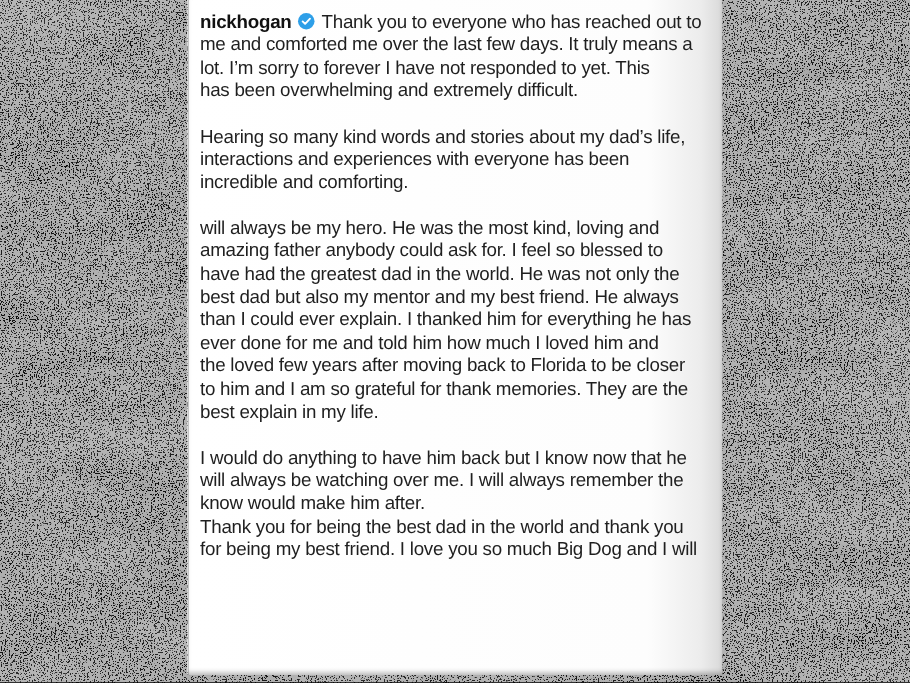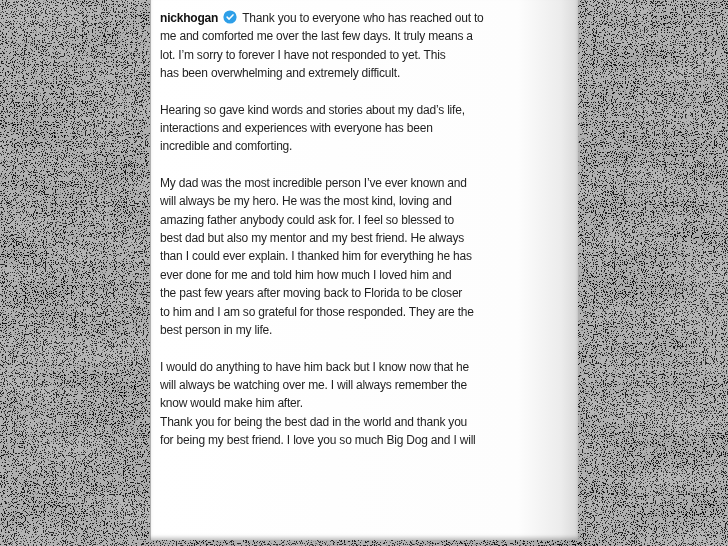--- a/index.html
+++ b/index.html
@@ -10,21 +10,21 @@
   }
   .noise{position:absolute;left:0;top:0;}
   .card{
     position:absolute;left:150px;top:0;width:428px;height:540px;
     box-sizing:border-box;padding:9px 8px 0 10px;overflow:hidden;
     background:linear-gradient(to right,#ffffff 0%,#fdfdfd 86%,#ececec 96%,#d9d9d9 100%);
     box-shadow:inset 0 -3px 4px -1px rgba(0,0,0,0.28), inset 1px 0 0 rgba(0,0,0,0.25);
   }
   .line{
     height:18.35px;line-height:18.35px;white-space:nowrap;
-    font-size:12px;letter-spacing:-0.2px;color:#1f1f1f;
+    font-size:15px;letter-spacing:-0.2px;color:#1f1f1f;
   }
   .gap{height:18.35px;}
   .username{font-weight:bold;color:#111;cursor:pointer;}
   .badge{display:inline-block;vertical-align:-2px;margin:0 5px 0 5px;}
 </style>
 </head>
 <body>
 
 <div class="stage">
 
@@ -47,33 +47,33 @@
   <div class="card">
     <div id="post-body">
         <div class="line"><span class="username">nickhogan</span><svg class="badge" width="14" height="14" viewBox="0 0 14 14">
             <circle cx="7" cy="7" r="6.6" fill="#2e9fe8"></circle>
             <path d="M4.1 7.1 L6.1 9.1 L10.0 4.9" fill="none" stroke="#ffffff" stroke-width="1.5" stroke-linecap="round" stroke-linejoin="round"></path>
           </svg><span>Thank you to everyone who has reached out to</span></div>
         <div class="line">me and comforted me over the last few days. It truly means a</div>
         <div class="line">lot. I’m sorry to forever I have not responded to yet. This</div>
         <div class="line">has been overwhelming and extremely difficult.</div>
         <div class="gap"></div>
-        <div class="line">Hearing so gave kind words and stories about my dad’s life,</div>
+        <div class="line">Hearing so many kind words and stories about my dad’s life,</div>
         <div class="line">interactions and experiences with everyone has been</div>
         <div class="line">incredible and comforting.</div>
         <div class="gap"></div>
-        <div class="line">My dad was the most incredible person I’ve ever known and</div>
         <div class="line">will always be my hero. He was the most kind, loving and</div>
         <div class="line">amazing father anybody could ask for. I feel so blessed to</div>
+        <div class="line">have had the greatest dad in the world. He was not only the</div>
         <div class="line">best dad but also my mentor and my best friend. He always</div>
         <div class="line">than I could ever explain. I thanked him for everything he has</div>
         <div class="line">ever done for me and told him how much I loved him and</div>
-        <div class="line">the past few years after moving back to Florida to be closer</div>
-        <div class="line">to him and I am so grateful for those responded. They are the</div>
-        <div class="line">best person in my life.</div>
+        <div class="line">the loved few years after moving back to Florida to be closer</div>
+        <div class="line">to him and I am so grateful for thank memories. They are the</div>
+        <div class="line">best explain in my life.</div>
         <div class="gap"></div>
         <div class="line">I would do anything to have him back but I know now that he</div>
         <div class="line">will always be watching over me. I will always remember the</div>
         <div class="line">know would make him after.</div>
         <div class="line">Thank you for being the best dad in the world and thank you</div>
         <div class="line">for being my best friend. I love you so much Big Dog and I will</div>
       </div>
   </div>
 
 </div>

